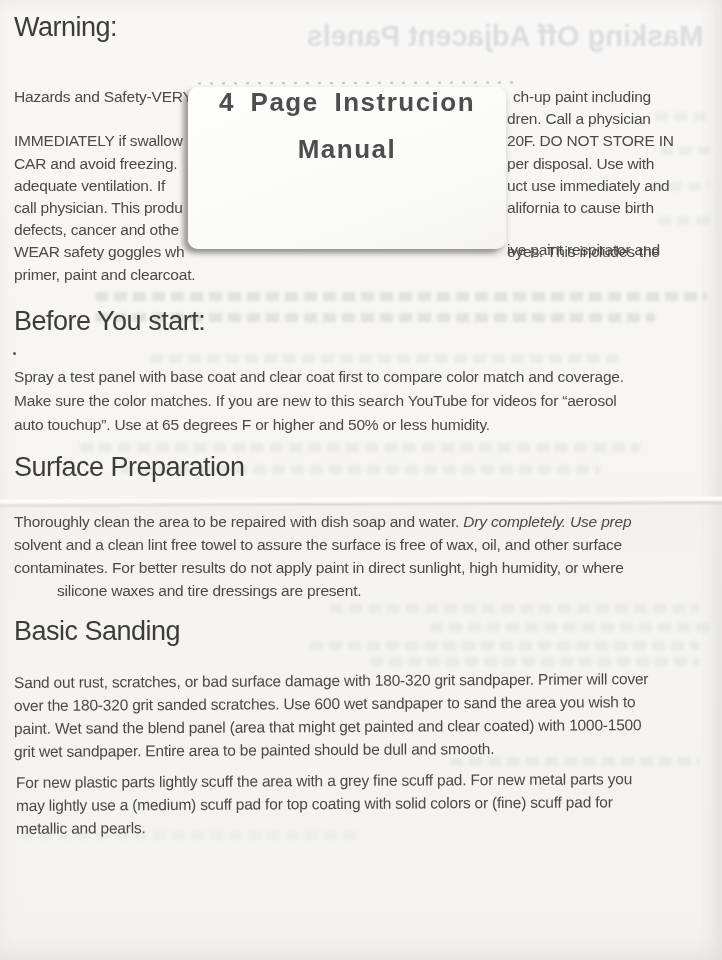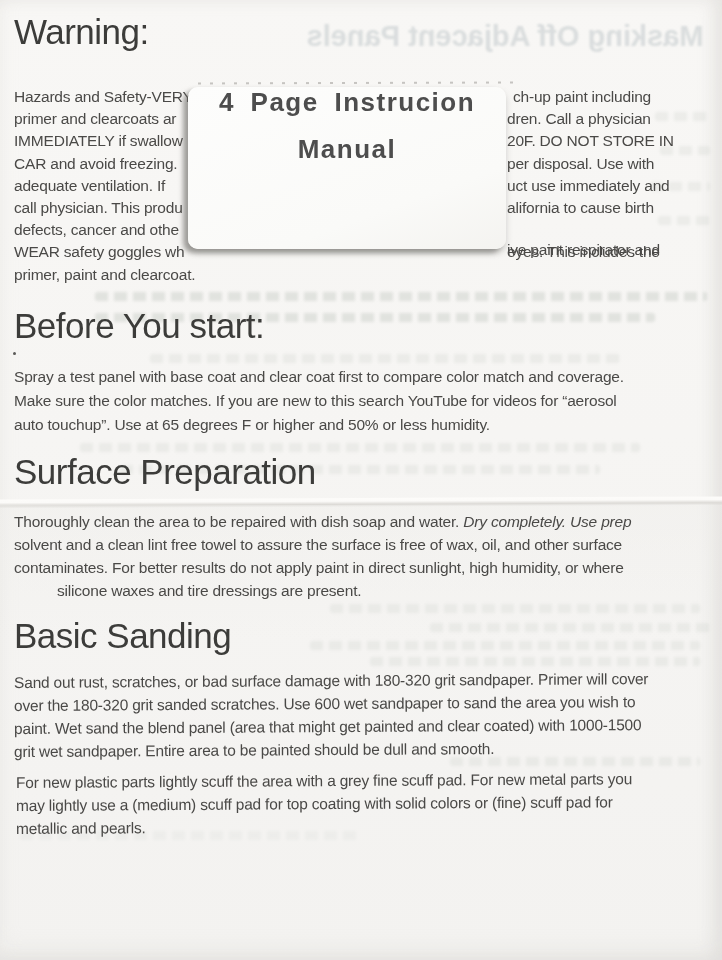--- a/index.html
+++ b/index.html
@@ -12,21 +12,21 @@
     position:relative;
     width:722px;height:960px;
     margin:0 auto;
     background:linear-gradient(180deg,#f8f7f5 0%,#f6f5f3 45%,#f3f2f0 100%);
     overflow:hidden;
     font-family:"Liberation Sans", sans-serif;
     box-shadow:inset -9px 0 16px rgba(185,183,179,0.22), inset 0 -12px 20px rgba(200,198,194,0.15);
   }
   .heading{
     position:absolute;
-    font-size:35px;
+    font-size:27px;
     font-weight:400;
     letter-spacing:-0.5px;
     color:var(--head);
     white-space:nowrap;
   }
   .bodyline{
     position:absolute;
     font-size:15.5px;
     letter-spacing:-0.2px;
     color:var(--ink);
@@ -112,21 +112,20 @@
   <div class="ghost-streak ghost-faint" style="top:623px;left:430px;width:280px;"></div>
   <div class="ghost-streak ghost-faint" style="top:641px;left:310px;width:390px;"></div>
   <div class="ghost-streak ghost-faint" style="top:657px;left:370px;width:330px;"></div>
   <div class="ghost-streak ghost-faint" style="top:757px;left:450px;width:250px;"></div>
   <div class="ghost-streak ghost-faint" style="top:831px;left:20px;width:340px;opacity:.3;"></div>
 
   <div class="heading" style="top:12px;left:14px;">Warning:</div>
 
   <div class="bodyline frag-left" style="top:88px;">Hazards and Safety-VERY</div>
   <div class="bodyline frag-right" style="top:88px;margin-left:6px;">ch-up paint including</div>
-  <div class="bodyline frag-left" style="top:110px;">primer and clearcoats ar</div>
   <div class="bodyline frag-right" style="top:110px;">dren. Call a physician</div>
   <div class="bodyline frag-left" style="top:132px;">IMMEDIATELY if swallow</div>
   <div class="bodyline frag-right" style="top:132px;">20F. DO NOT STORE IN</div>
   <div class="bodyline frag-left" style="top:155px;">CAR and avoid freezing.</div>
   <div class="bodyline frag-right" style="top:155px;">per disposal. Use with</div>
   <div class="bodyline frag-left" style="top:177px;">adequate ventilation. If</div>
   <div class="bodyline frag-right" style="top:177px;">uct use immediately and</div>
   <div class="bodyline frag-left" style="top:199px;">call physician. This produ</div>
   <div class="bodyline frag-right" style="top:199px;">alifornia to cause birth</div>
   <div class="bodyline frag-left" style="top:221px;">defects, cancer and othe</div>

